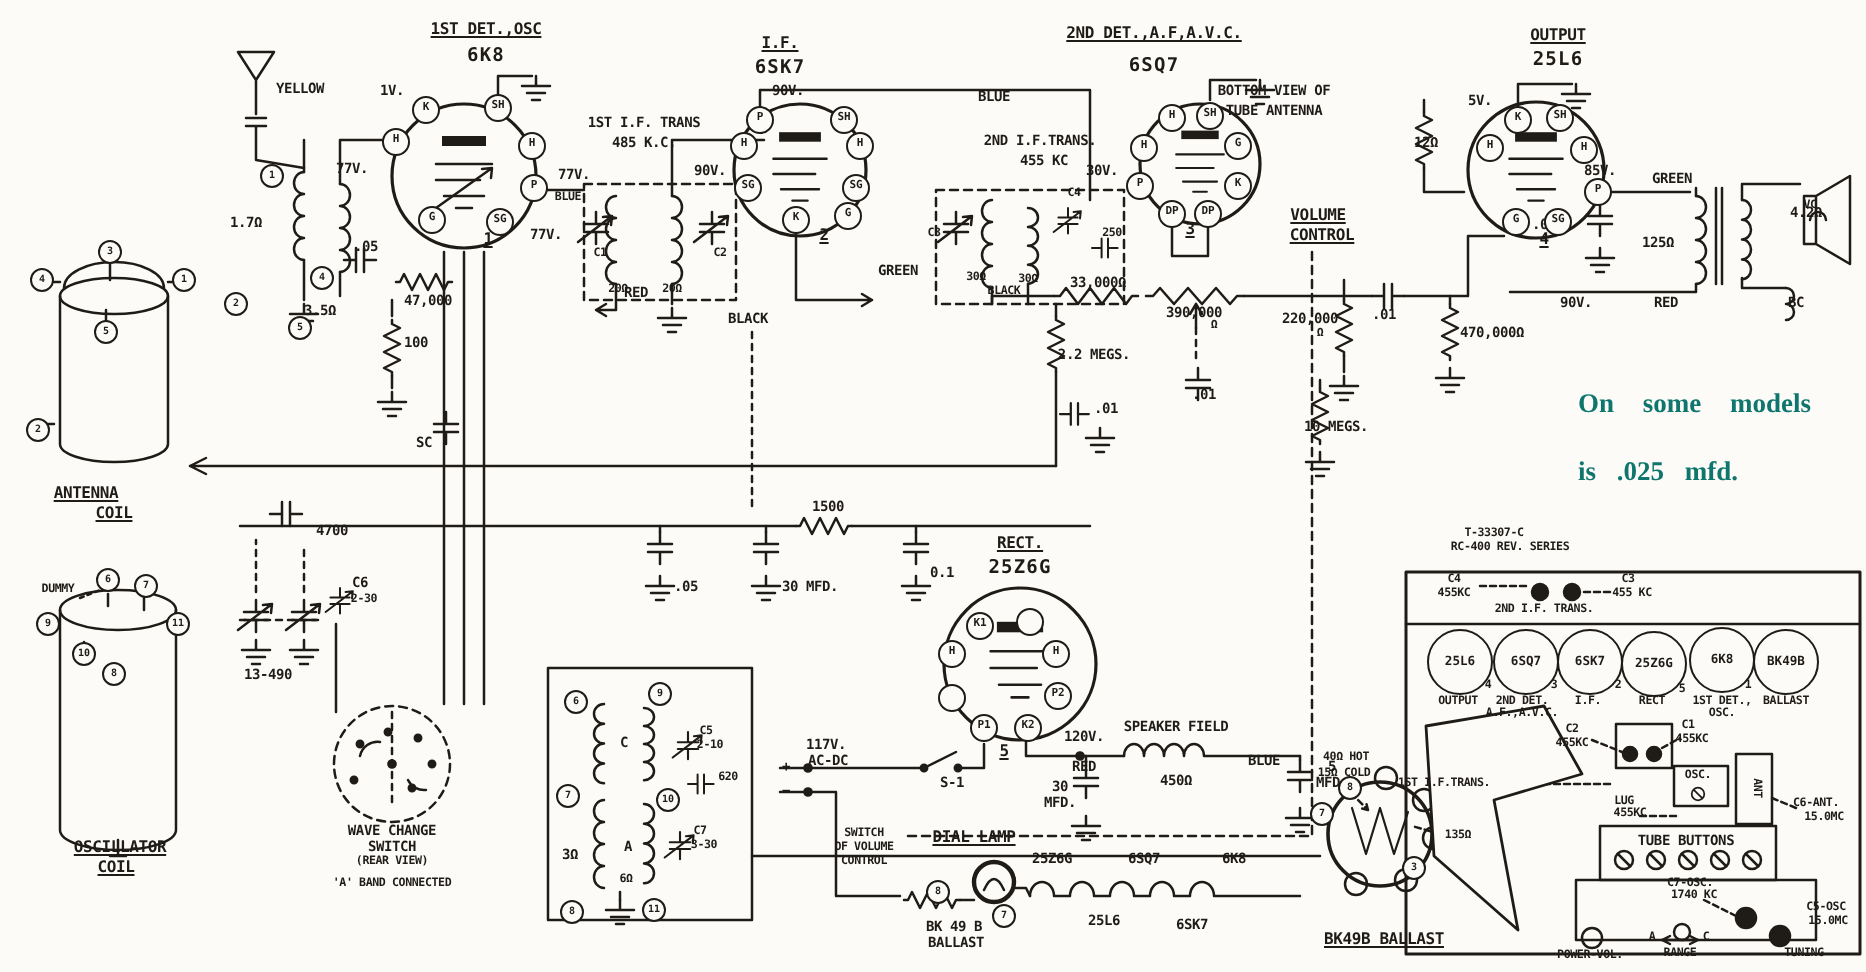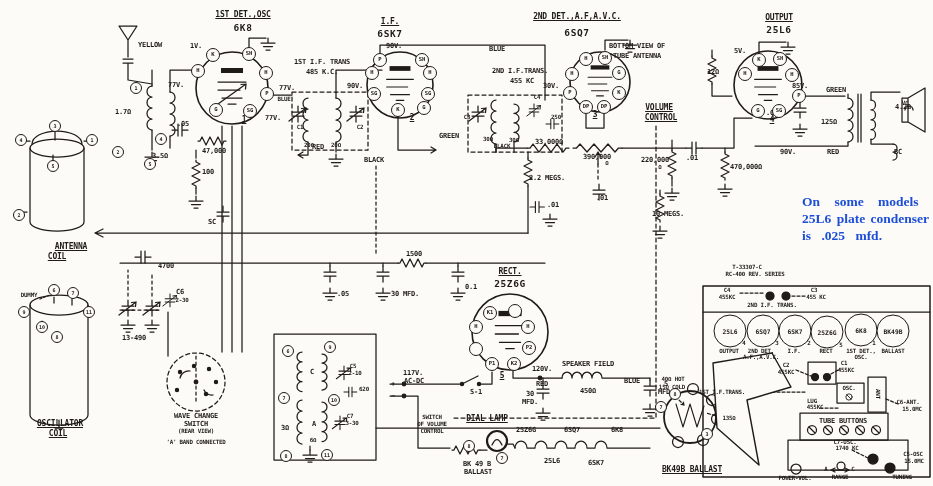--- a/index.html
+++ b/index.html
@@ -13,21 +13,21 @@
   .s9{font-size:9.5px;letter-spacing:0.6px;}
   .pin{position:absolute;width:12px;height:12px;border:1.1px solid #1f1c18;border-radius:50%;
        background:#fcfbf8;font:bold 5.5px "DejaVu Sans Mono",monospace;color:#1f1c18;
        display:flex;align-items:center;justify-content:center;
        transform:translate(-50%,-50%);line-height:1;z-index:3;}
   .pin.sm{width:10px;height:10px;font-size:5px;}
   .tubec{position:absolute;width:31px;height:31px;border:1.6px solid #1f1c18;border-radius:50%;
          background:#fcfbf8;display:flex;align-items:center;justify-content:center;
          font:bold 6.3px "DejaVu Sans Mono",monospace;color:#1f1c18;
          transform:translate(-50%,-50%);z-index:3;}
-  .note{position:absolute;font:bold 13.5px "Liberation Serif",serif;color:#1d4ed8;white-space:nowrap;margin-left:13px;}
+  .note{position:absolute;font:bold 13.5px "Liberation Serif",serif;color:#0f766e;white-space:nowrap;}
   .vert{transform:translate(-50%,-50%) rotate(90deg);}
 </style>
 </head>
 <body>
 
 <div class="stage">
 
 <svg width="933" height="486" viewBox="0 0 933 486" stroke="#1f1c18" fill="none" stroke-width="1.25" stroke-linecap="round" stroke-linejoin="round">
   <defs>
     <g id="gnd">
@@ -417,21 +417,20 @@
 <span class="lb" style="left:746px;top:167px">470,000Ω</span>
 
 <span class="lb" style="left:713px;top:72px">12Ω</span>
 <span class="lb" style="left:774px;top:113px">.035</span>
 <span class="lb" style="left:829px;top:122px">125Ω</span>
 <span class="lb" style="left:903px;top:107px">4.2Ω</span>
 <span class="lb s6" style="left:905px;top:104px">VC</span>
 <span class="lb" style="left:898px;top:152px">BC</span>
 
 <span class="note" style="left:789px;top:194px;word-spacing:11px">On some models</span>
-<span class="note" style="left:789px;top:211px;word-spacing:2px">25L6 plate condenser</span>
 <span class="note" style="left:789px;top:228px;word-spacing:7px">is .025 mfd.</span>
 
 <span class="lb" style="left:414px;top:254px">1500</span>
 <span class="lb" style="left:343px;top:294px">.05</span>
 <span class="lb" style="left:405px;top:294px">30 MFD.</span>
 <span class="lb" style="left:471px;top:287px">0.1</span>
 <span class="lb" style="left:476px;top:392px">S-1</span>
 <span class="lb" style="left:413px;top:373px">117V.</span>
 <span class="lb" style="left:414px;top:381px">AC-DC</span>
 <span class="lb" style="left:393px;top:384px">+</span>
@@ -529,21 +528,21 @@
 <span class="pin sm" style="left:327px;top:455px">11</span>
 <span class="pin sm" style="left:286px;top:456px">8</span>
 
 <span class="pin sm" style="left:469px;top:446px">8</span>
 <span class="pin sm" style="left:502px;top:458px">7</span>
 
 <span class="pin sm" style="left:661px;top:407px">7</span>
 <span class="pin sm" style="left:675px;top:394px">8</span>
 <span class="pin sm" style="left:707px;top:434px">3</span>
 
-<span class="lb s8" style="left:71px;top:247px">ANTENNA</span>
+<span class="lb s8" style="left:43px;top:247px">ANTENNA</span>
 <span class="lb s8" style="left:57px;top:257px">COIL</span>
 <span class="pin sm" style="left:55px;top:126px">3</span>
 <span class="pin sm" style="left:21px;top:140px">4</span>
 <span class="pin sm" style="left:92px;top:140px">1</span>
 <span class="pin sm" style="left:53px;top:166px">5</span>
 <span class="pin sm" style="left:19px;top:215px">2</span>
 <span class="lb s8" style="left:60px;top:424px">OSCILLATOR</span>
 <span class="lb s8" style="left:58px;top:434px">COIL</span>
 <span class="lb s6" style="left:29px;top:296px">DUMMY</span>
 <span class="pin sm" style="left:54px;top:290px">6</span>

